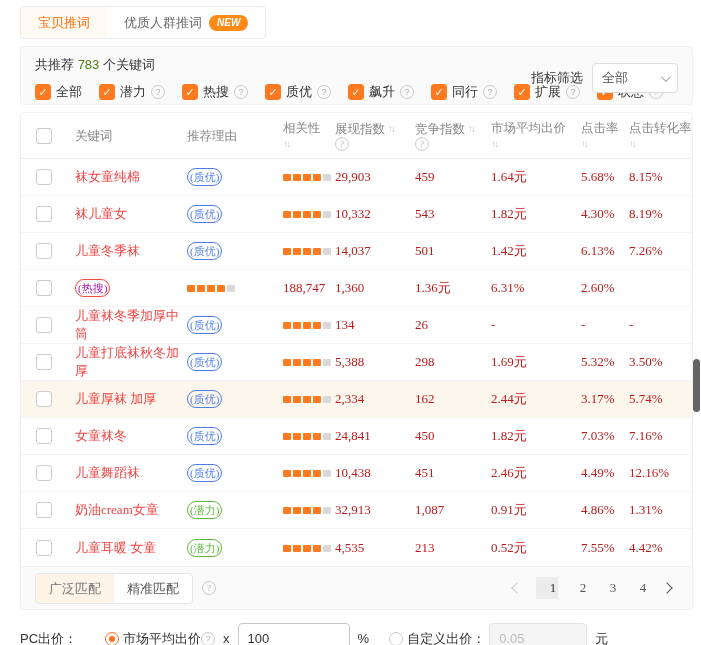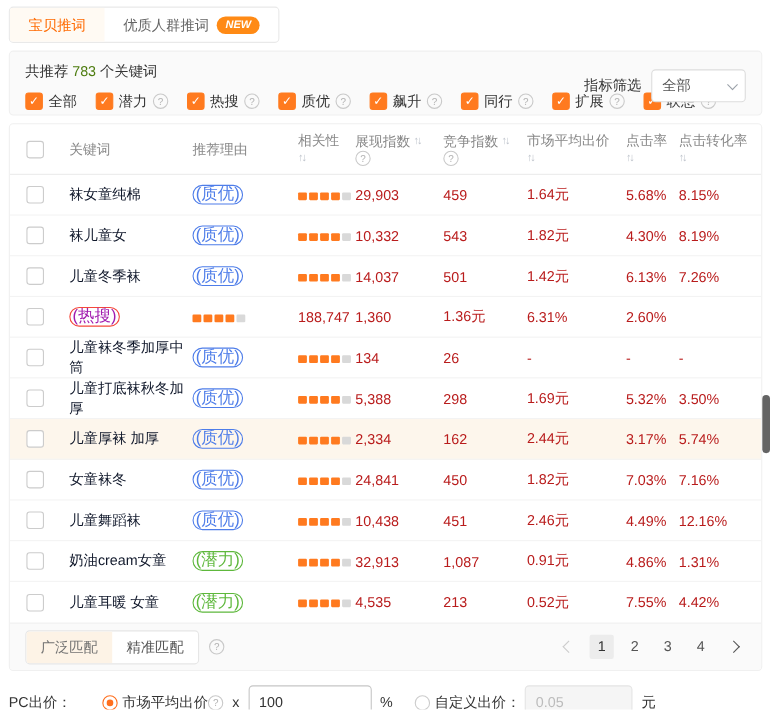--- a/index.html
+++ b/index.html
@@ -30,51 +30,51 @@
   .help { display:inline-block; width:14px; height:14px; border:1px solid #c9c9c9;
     border-radius:50%; color:#b3b3b3; font-size:9px; line-height:12px; text-align:center; }
   .metric { position:absolute; right:14px; top:16px; display:flex; align-items:center; gap:9px; }
   .select { display:flex; align-items:center; justify-content:space-between; width:86px;
     height:30px; padding:0 9px; background:#fff; border:1px solid #ddd; border-radius:4px;
     color:#555; cursor:pointer; }
   .chev { width:7px; height:7px; border-right:1.5px solid #9aa0a8; border-bottom:1.5px solid #9aa0a8;
     transform:rotate(45deg) translateY(-2px); }
 
   
-  .panel { margin:7px 8px 0; border:1px solid #f0f0f0; border-radius:4px; overflow:hidden; }
+  .panel { margin:7px 8px 0; border:1px solid #f0f0f0; border-radius:4px; overflow:hidden;font-family:Liberation Serif, serif; }
   .thead, .tr { display:grid;
     grid-template-columns:46px 112px 96px 52px 80px 76px 90px 48px 1fr;
     align-items:center; }
   .thead { min-height:46px; border-bottom:1px solid #ebebeb; color:#888; font-size:12.5px; }
   .th, .td { padding-left:8px; }
   .cb-cell { display:flex; justify-content:center; padding-left:0 !important; }
   .hline { display:flex; align-items:center; gap:3px; line-height:16px; }
   .sort { font-size:10px; color:#bfc4cc; letter-spacing:-2px; }
   .tr { height:37px; border-bottom:1px solid #f3f3f3; }
   .tr:last-child { border-bottom:none; }
   .tr.highlight { background:#fdf6ec; }
-  .kw { color:#0f172a; }
+  .kw { color:#ef4444; }
   .num { color:#b91c1c; }
   .rbadge { display:inline-block; border:1px solid; border-radius:10px;
-    padding:0 2px; font-size:15px; line-height:16px; white-space:nowrap; }
+    padding:0 2px; font-size:11px; line-height:16px; white-space:nowrap; }
   .bars { display:inline-flex; gap:2px; }
   .bar { width:8px; height:7px; background:#ff7a1f; border-radius:1px; }
   .bar.off { background:#d9d9d9; }
 
   
   .tfoot { display:flex; align-items:center; height:43px; padding:0 14px;
     background:#fafafa; border-top:1px solid #f0f0f0; }
   .match-group { display:inline-flex; border:1px solid #e6e6e6; border-radius:4px;
     overflow:hidden; background:#fff; }
   .match-btn { padding:0 13px; line-height:29px; color:#555; cursor:pointer; }
   .match-btn.active { background:#fdf3e6; color:#737373; }
   .tfoot .help { margin-left:9px; }
   .page-info { margin-left:auto; color:#555; }
   .pagination { margin-left:auto; display:flex; align-items:center; gap:8px; }
-  .page { cursor:pointer; }
+  .page { cursor:pointer;padding-left:12px; }
   .pagination .page { position:static; width:auto; height:auto; min-width:22px; height:22px;
     line-height:22px; text-align:center; color:#555; border-radius:2px; }
   .pagination .page.cur { background:#ececec; color:#333; }
   .arrow-btn { width:22px; height:22px; display:flex; align-items:center; justify-content:center; cursor:pointer; }
   .arr { width:8px; height:8px; border-left:1.5px solid #555; border-bottom:1.5px solid #555; }
   .arr.left { transform:rotate(45deg); }
   .arr.right { transform:rotate(225deg); }
   .arrow-btn.disabled .arr { border-color:#ccc; }
 
   

